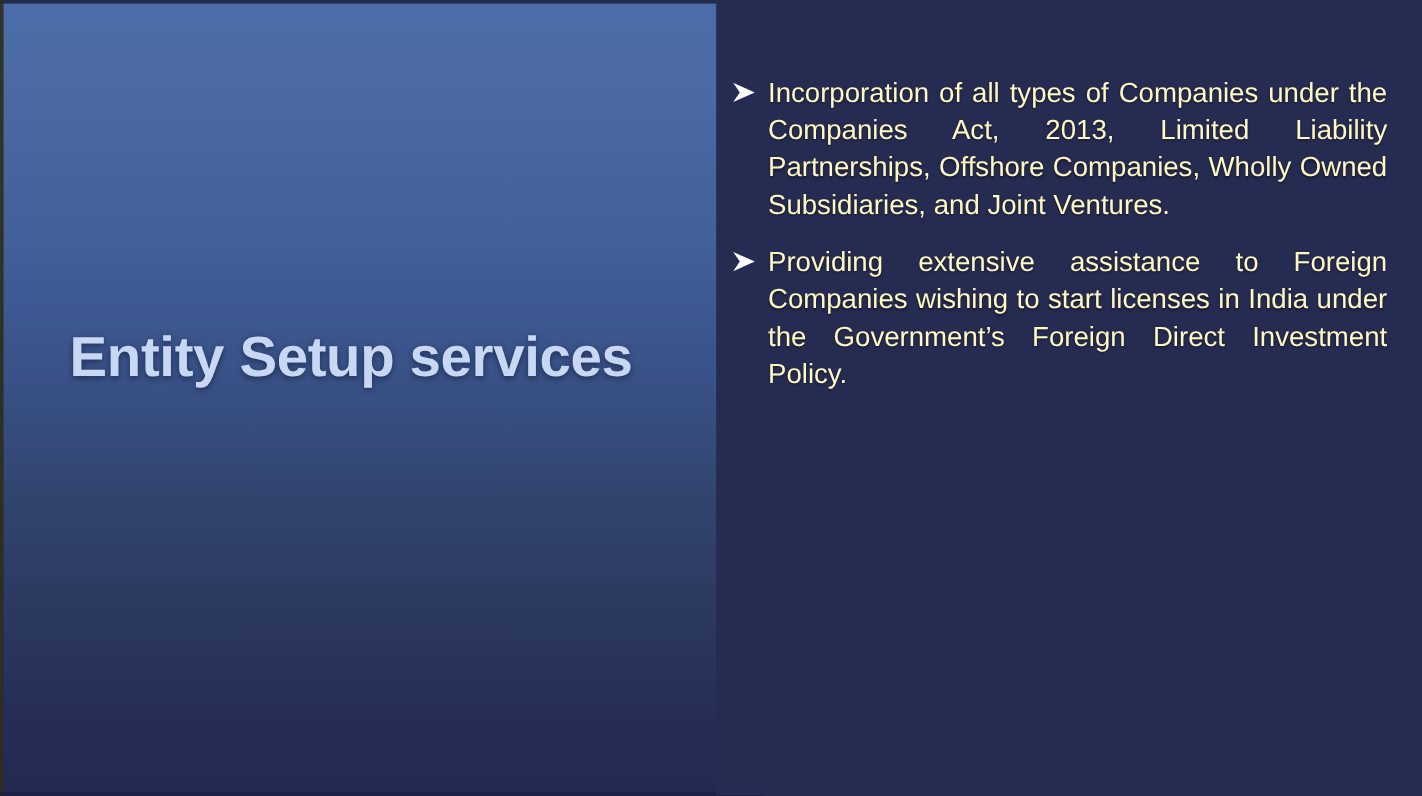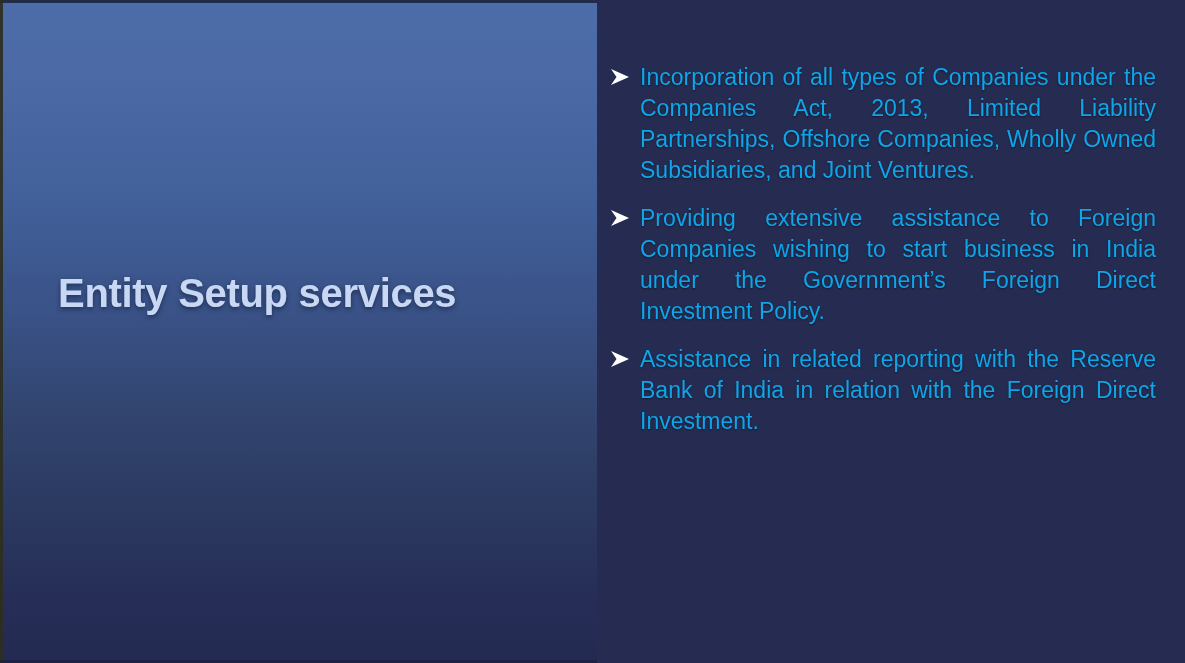--- a/index.html
+++ b/index.html
@@ -67,21 +67,21 @@
   .title-block {
     position: absolute;
     left: 58px;
     top: 268px;
     width: 470px;
   }
   .slide-title {
     margin: 0;
     font-family: "Liberation Sans", sans-serif;
     font-weight: bold;
-    font-size: 40px;
+    font-size: 47px;
     line-height: 1.25;
     letter-spacing: -0.3px;
     color: #c8d8f4;
     text-shadow: 0 2px 5px rgba(10,16,40,0.55);
     white-space: pre-line;
   }
 
   
   .right-panel {
     position: absolute;
@@ -96,21 +96,21 @@
 
   .bullet-list {
     list-style: none;
     margin: 0;
     padding: 0;
   }
   .bullet-item {
     position: relative;
     margin: 0 12px 17px 0;
     padding-left: 43px;
-    color: #0ea5e9;
+    color: #fef9c3;
     font-family: "Liberation Sans", sans-serif;
     font-size: 23px;
     line-height: 31px;
     text-align: justify;
     text-justify: inter-word;
     text-shadow: 0 1px 2px rgba(0,0,0,0.45);
   }
   .bullet-item:last-child { margin-bottom: 0; }
 
   .bullet-marker {
@@ -150,28 +150,20 @@
         <span>Incorporation of all types of Companies under the Companies Act, 2013, Limited Liability Partnerships, Offshore Companies, Wholly Owned Subsidiaries, and Joint Ventures.</span>
       </li>
 
 
       <li class="bullet-item">
         <span class="bullet-marker">
           <svg width="26" height="24" viewBox="0 0 26 24" aria-hidden="true">
             <path d="M4 4 L22 12 L4 20 L9.5 12 Z" fill="#ffffff"></path>
           </svg>
         </span>
-        <span>Providing extensive assistance to Foreign Companies wishing to start business in India under the Government’s Foreign Direct Investment Policy.</span>
+        <span>Providing extensive assistance to Foreign Companies wishing to start licenses in India under the Government’s Foreign Direct Investment Policy.</span>
       </li>
 
-      <li class="bullet-item">
-        <span class="bullet-marker">
-          <svg width="26" height="24" viewBox="0 0 26 24" aria-hidden="true">
-            <path d="M4 4 L22 12 L4 20 L9.5 12 Z" fill="#ffffff"></path>
-          </svg>
-        </span>
-        <span>Assistance in related reporting with the Reserve Bank of India in relation with the Foreign Direct Investment.</span>
-      </li>
 
     </ul>
   </div>
 
 </div>
 
 </body></html>

